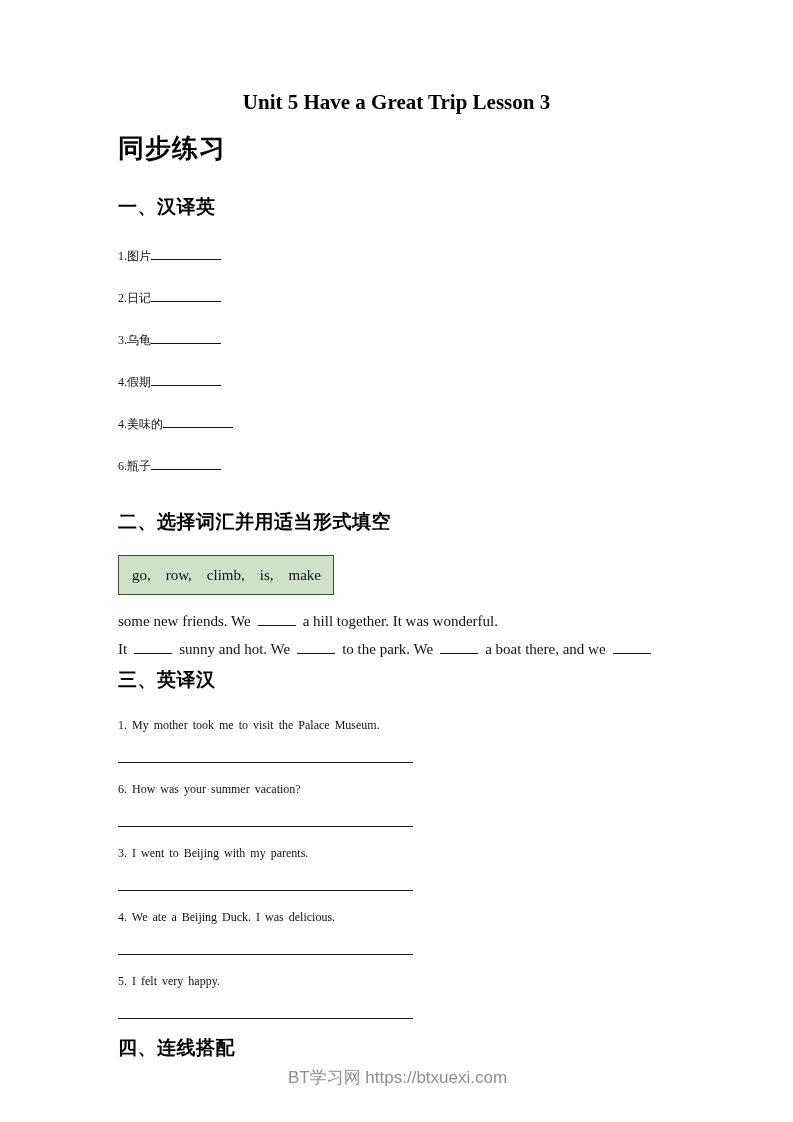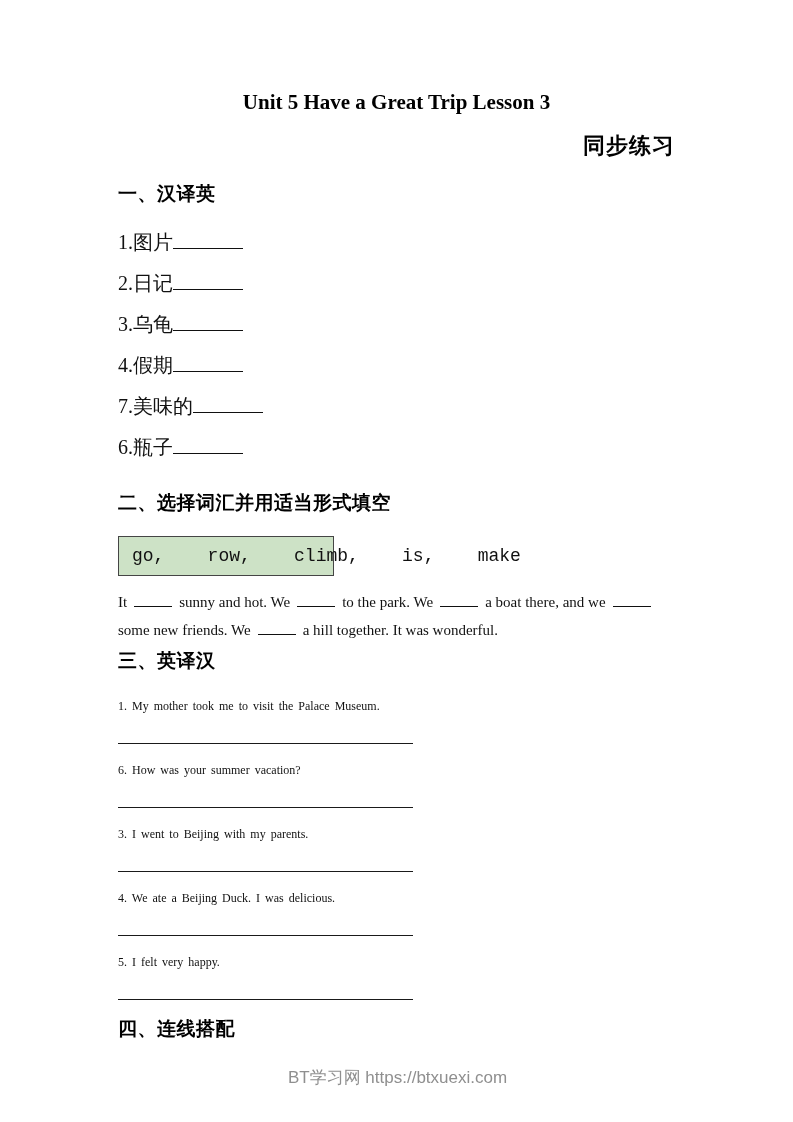--- a/index.html
+++ b/index.html
@@ -18,39 +18,39 @@
     padding: 90px 118px 0 118px;
   }
   .doc-title {
     text-align: center;
     font-family: "Liberation Serif", serif;
     font-weight: bold;
     font-size: 21px;
     color: #000000;
   }
   .doc-subtitle {
-    text-align: right;
+    text-align: left;
     font-family: "Liberation Sans", sans-serif;
     font-weight: bold;
-    font-size: 22px;
+    font-size: 26px;
     margin-top: 16px;
     color: #000000;
     letter-spacing: 1px;
   }
   .section-heading {
     font-family: "Liberation Sans", sans-serif;
     font-weight: bold;
     font-size: 19px;
     color: #000000;
     letter-spacing: 0.5px;
   }
-  .s1-heading { margin-top: 20px; }
+  .s1-heading { margin-top: 28px; }
   .s1-items { margin-top: 24px; }
   .s1-item {
-    font-size: 20px;
+    font-size: 12px;
     line-height: 22px;
     margin-bottom: 19px;
     white-space: nowrap;
   }
   .blank {
     display: inline-block;
     width: 70px;
     height: 16px;
     border-bottom: 1px solid #111111;
     vertical-align: baseline;
@@ -60,24 +60,23 @@
     margin-top: 20px;
     width: 216px;
     height: 40px;
     background: #cde2c6;
     border: 1px solid #454545;
     display: flex;
     align-items: center;
     padding-left: 13px;
   }
   .word-bank-text {
-    font-size: 18px;
+    font-size: 15px;
     white-space: pre;
     color: #111111;
-    font-family: Liberation Mono, monospace;
   }
   .cloze { margin-top: 12px; }
   .cloze-line {
     font-size: 15px;
     line-height: 28px;
     white-space: nowrap;
   }
   .blank-sm {
     display: inline-block;
     width: 38px;
@@ -124,33 +123,33 @@
     <div class="doc-title">Unit 5 Have a Great Trip Lesson 3</div>
     <div class="doc-subtitle">同步练习</div>
 
     <div class="section-heading s1-heading">一、汉译英</div>
 
     <div class="s1-items">
       <div class="s1-item"><span>1.图片</span><span class="blank"></span></div>
       <div class="s1-item"><span>2.日记</span><span class="blank"></span></div>
       <div class="s1-item"><span>3.乌龟</span><span class="blank"></span></div>
       <div class="s1-item"><span>4.假期</span><span class="blank"></span></div>
-      <div class="s1-item"><span>7.美味的</span><span class="blank"></span></div>
+      <div class="s1-item"><span>4.美味的</span><span class="blank"></span></div>
       <div class="s1-item"><span>6.瓶子</span><span class="blank"></span></div>
     </div>
 
     <div class="section-heading s2-heading">二、选择词汇并用适当形式填空</div>
 
     <div class="word-bank">
       <span class="word-bank-text">go,    row,    climb,    is,    make</span>
     </div>
 
     <div class="cloze">
+      <div class="cloze-line"><span>some new friends. We</span><span class="blank-sm"></span><span>a hill together. It was wonderful.</span></div>
       <div class="cloze-line"><span>It</span><span class="blank-sm"></span><span>sunny and hot. We</span><span class="blank-sm"></span><span>to the park. We</span><span class="blank-sm"></span><span>a boat there, and we</span><span class="blank-sm"></span></div>
-      <div class="cloze-line"><span>some new friends. We</span><span class="blank-sm"></span><span>a hill together. It was wonderful.</span></div>
     </div>
 
     <div class="section-heading s3-heading">三、英译汉</div>
 
     <div class="s3-items">
       <div class="s3-item">
         <div class="s3-sentence">1.  My mother took me to visit the Palace Museum.</div>
         <div class="answer-line"></div>
       </div>
       <div class="s3-item">

